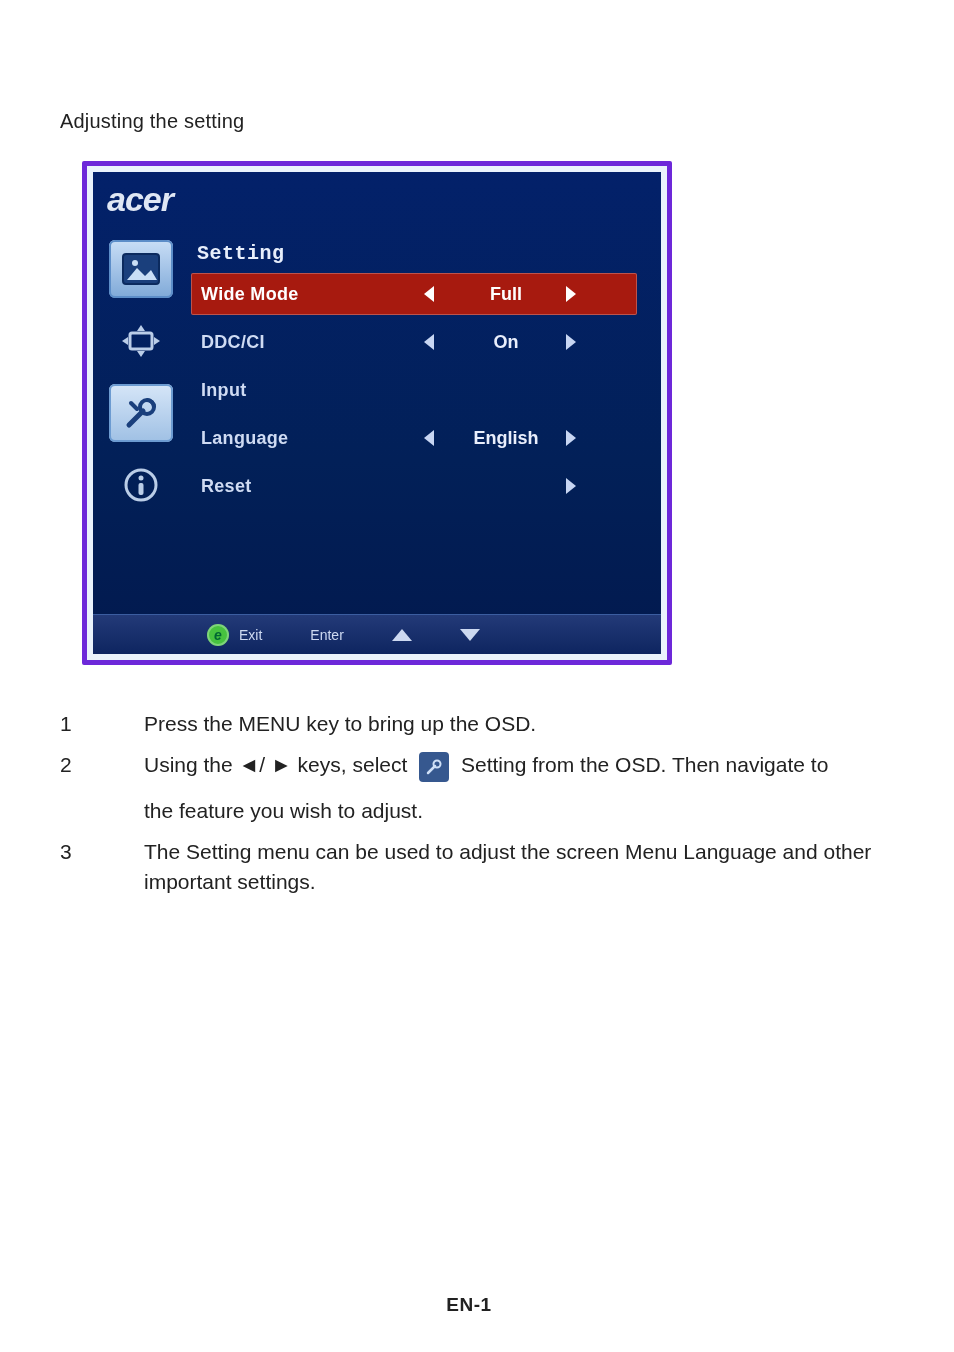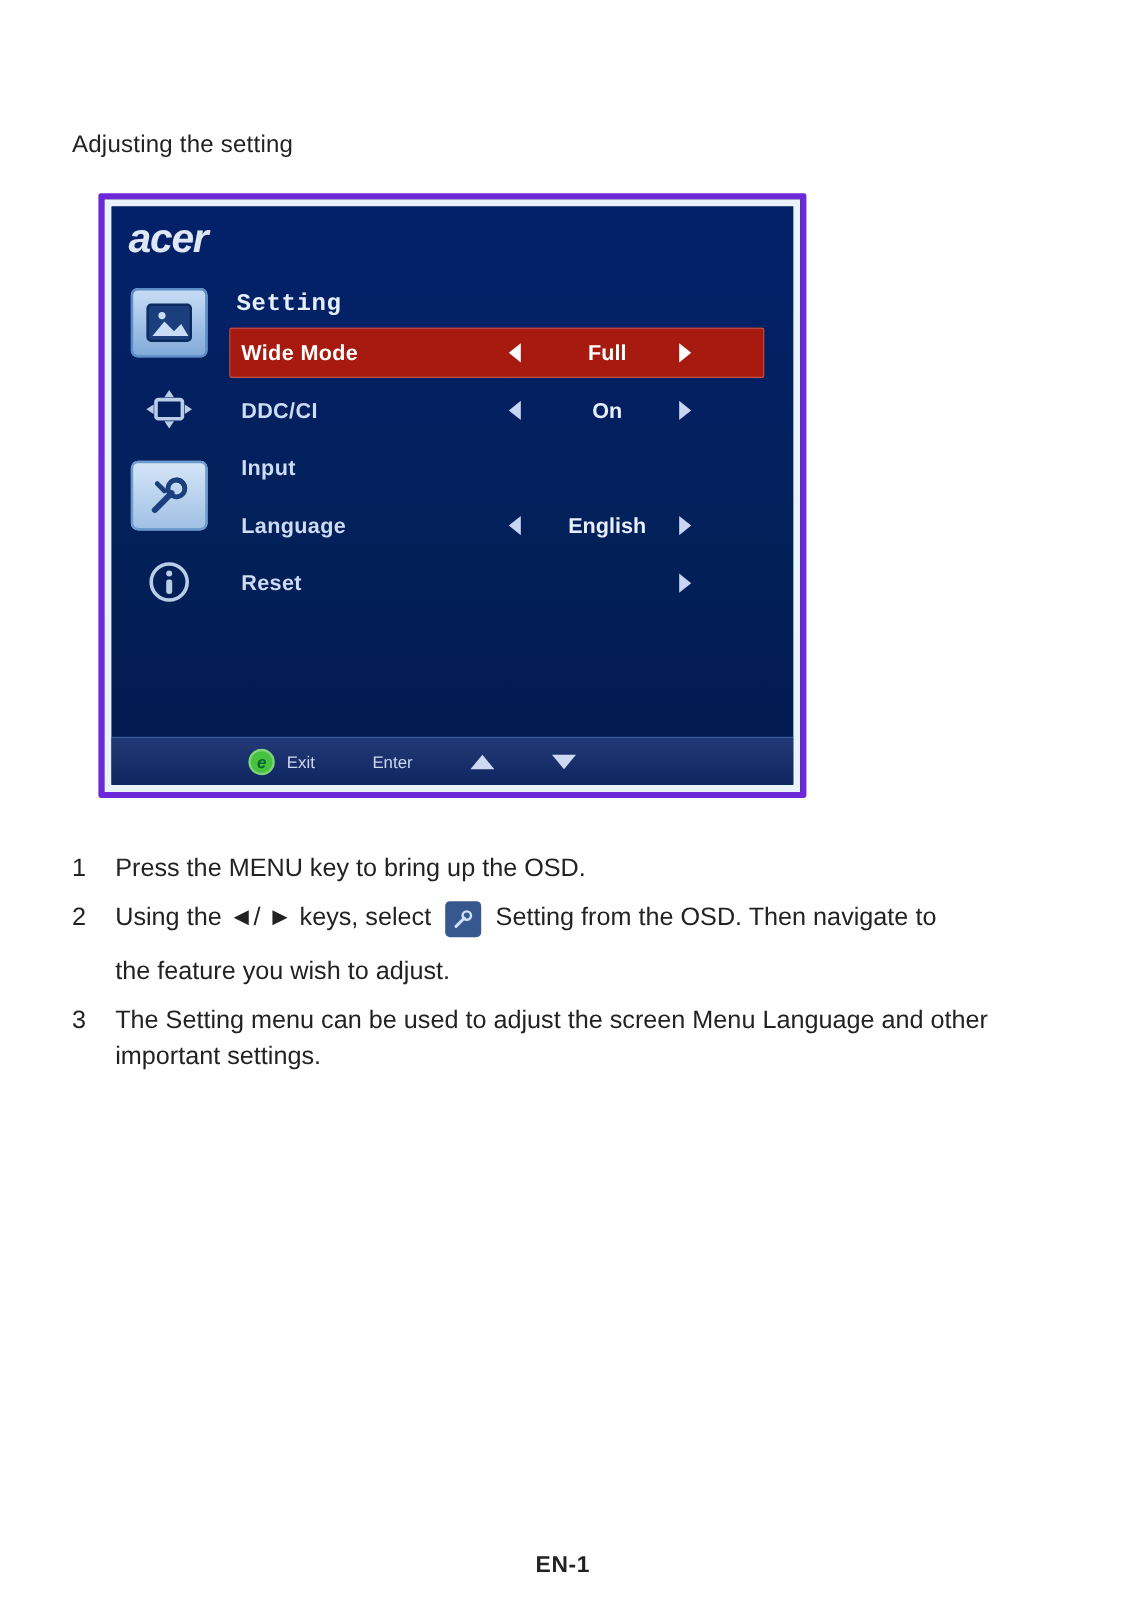--- a/index.html
+++ b/index.html
@@ -163,21 +163,21 @@
     margin-top: 44px;
     font-size: 21px;
     line-height: 1.4;
   }
   .instr-row {
     display: flex;
     gap: 18px;
     margin-bottom: 12px;
   }
   .instr-num { width: 18px; text-align: left; }
-  .instr-text { flex: 1; }
+  .instr-text { flex: 1; margin-left: 48px; }
   .inline-icon {
     display: inline-flex; vertical-align: middle;
     width: 30px; height: 30px;
     background: #36588f; border-radius: 4px;
     align-items: center; justify-content: center;
     margin: 0 6px;
   }
   .keycap-text { font-family: inherit; }
 
   .page-footer {

